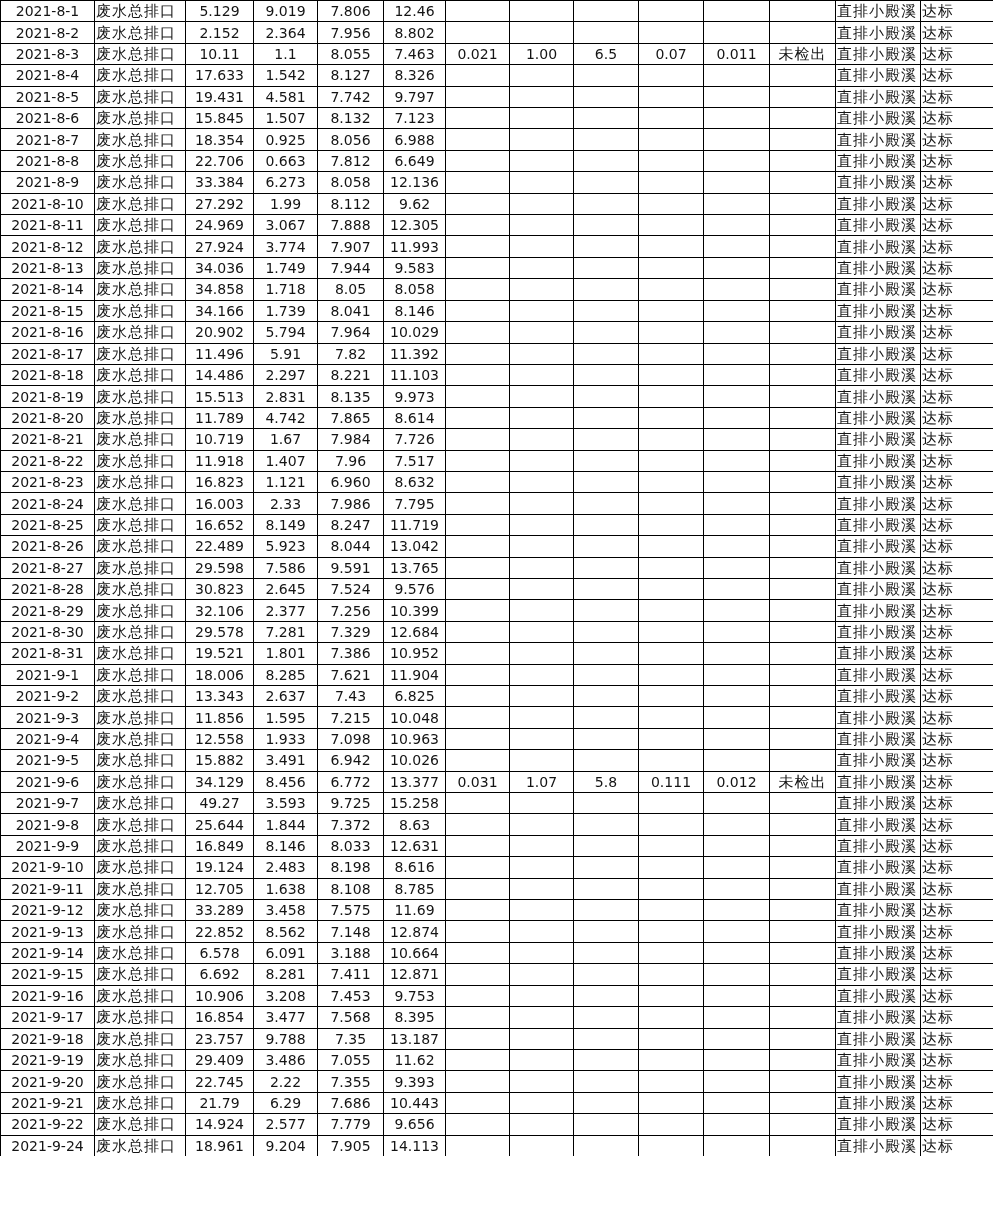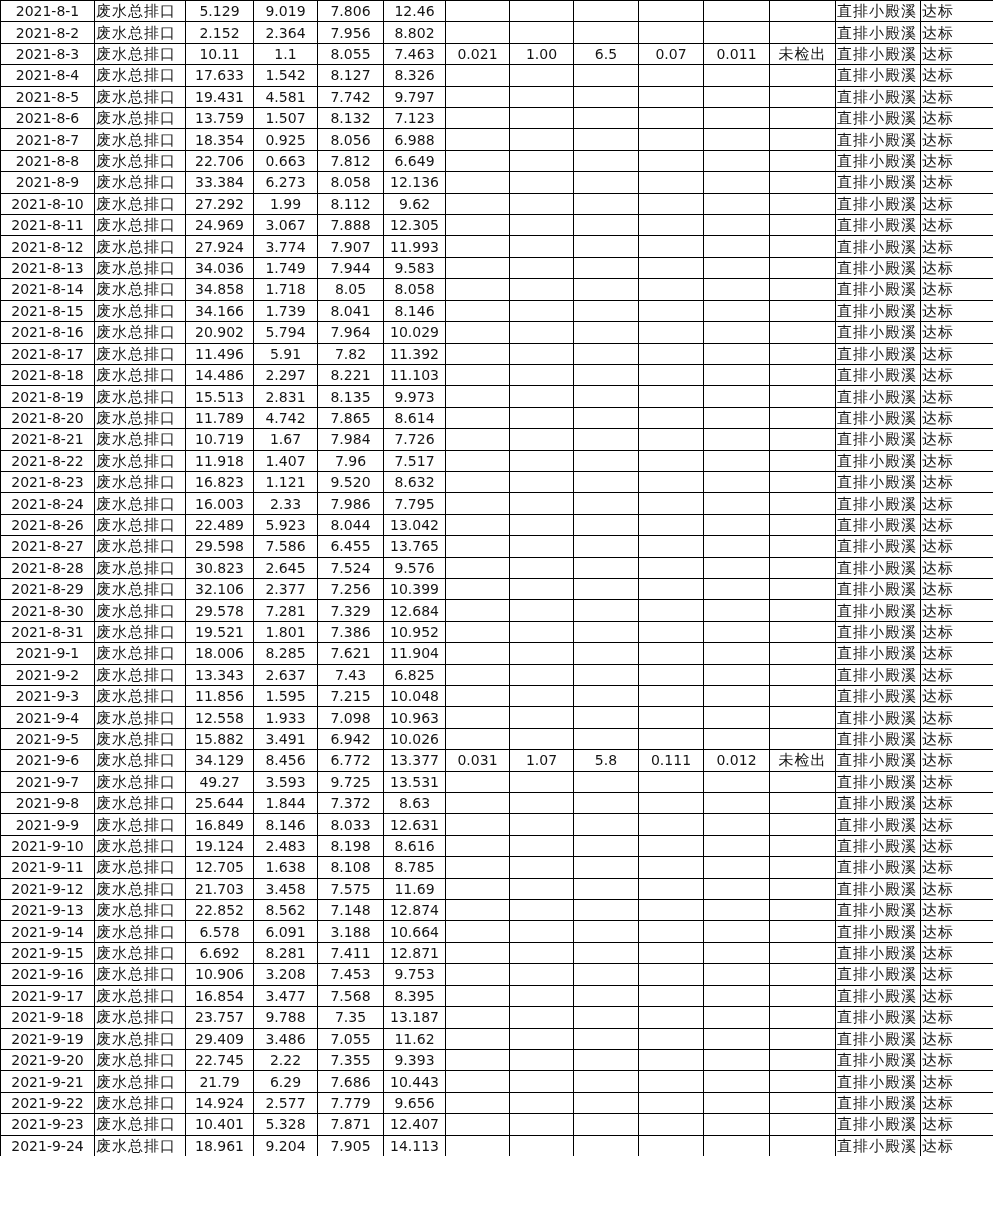--- a/index.html
+++ b/index.html
@@ -137,21 +137,21 @@
           <td class="align-center"></td>
           <td class="align-center"></td>
           <td class="align-center"></td>
           <td class="align-center cjk"></td>
           <td class="align-left cjk">直排小殿溪</td>
           <td class="align-left cjk">达标</td>
         </tr>
         <tr>
           <td class="align-center">2021-8-6</td>
           <td class="align-left cjk">废水总排口</td>
-          <td class="align-center">13.759</td>
+          <td class="align-center">15.845</td>
           <td class="align-center">1.507</td>
           <td class="align-center">8.132</td>
           <td class="align-center">7.123</td>
           <td class="align-center"></td>
           <td class="align-center"></td>
           <td class="align-center"></td>
           <td class="align-center"></td>
           <td class="align-center"></td>
           <td class="align-center cjk"></td>
           <td class="align-left cjk">直排小殿溪</td>
@@ -411,21 +411,21 @@
           <td class="align-center"></td>
           <td class="align-center cjk"></td>
           <td class="align-left cjk">直排小殿溪</td>
           <td class="align-left cjk">达标</td>
         </tr>
         <tr>
           <td class="align-center">2021-8-23</td>
           <td class="align-left cjk">废水总排口</td>
           <td class="align-center">16.823</td>
           <td class="align-center">1.121</td>
-          <td class="align-center">9.520</td>
+          <td class="align-center">6.960</td>
           <td class="align-center">8.632</td>
           <td class="align-center"></td>
           <td class="align-center"></td>
           <td class="align-center"></td>
           <td class="align-center"></td>
           <td class="align-center"></td>
           <td class="align-center cjk"></td>
           <td class="align-left cjk">直排小殿溪</td>
           <td class="align-left cjk">达标</td>
         </tr>
@@ -439,41 +439,57 @@
           <td class="align-center"></td>
           <td class="align-center"></td>
           <td class="align-center"></td>
           <td class="align-center"></td>
           <td class="align-center"></td>
           <td class="align-center cjk"></td>
           <td class="align-left cjk">直排小殿溪</td>
           <td class="align-left cjk">达标</td>
         </tr>
         <tr>
+          <td class="align-center">2021-8-25</td>
+          <td class="align-left cjk">废水总排口</td>
+          <td class="align-center">16.652</td>
+          <td class="align-center">8.149</td>
+          <td class="align-center">8.247</td>
+          <td class="align-center">11.719</td>
+          <td class="align-center"></td>
+          <td class="align-center"></td>
+          <td class="align-center"></td>
+          <td class="align-center"></td>
+          <td class="align-center"></td>
+          <td class="align-center cjk"></td>
+          <td class="align-left cjk">直排小殿溪</td>
+          <td class="align-left cjk">达标</td>
+        </tr>
+        <tr>
           <td class="align-center">2021-8-26</td>
           <td class="align-left cjk">废水总排口</td>
           <td class="align-center">22.489</td>
           <td class="align-center">5.923</td>
           <td class="align-center">8.044</td>
           <td class="align-center">13.042</td>
           <td class="align-center"></td>
           <td class="align-center"></td>
           <td class="align-center"></td>
           <td class="align-center"></td>
           <td class="align-center"></td>
           <td class="align-center cjk"></td>
           <td class="align-left cjk">直排小殿溪</td>
           <td class="align-left cjk">达标</td>
         </tr>
         <tr>
           <td class="align-center">2021-8-27</td>
           <td class="align-left cjk">废水总排口</td>
           <td class="align-center">29.598</td>
           <td class="align-center">7.586</td>
-          <td class="align-center">6.455</td>
+          <td class="align-center">9.591</td>
           <td class="align-center">13.765</td>
           <td class="align-center"></td>
           <td class="align-center"></td>
           <td class="align-center"></td>
           <td class="align-center"></td>
           <td class="align-center"></td>
           <td class="align-center cjk"></td>
           <td class="align-left cjk">直排小殿溪</td>
           <td class="align-left cjk">达标</td>
         </tr>
@@ -636,21 +652,21 @@
           <td class="align-center cjk">未检出</td>
           <td class="align-left cjk">直排小殿溪</td>
           <td class="align-left cjk">达标</td>
         </tr>
         <tr>
           <td class="align-center">2021-9-7</td>
           <td class="align-left cjk">废水总排口</td>
           <td class="align-center">49.27</td>
           <td class="align-center">3.593</td>
           <td class="align-center">9.725</td>
-          <td class="align-center">13.531</td>
+          <td class="align-center">15.258</td>
           <td class="align-center"></td>
           <td class="align-center"></td>
           <td class="align-center"></td>
           <td class="align-center"></td>
           <td class="align-center"></td>
           <td class="align-center cjk"></td>
           <td class="align-left cjk">直排小殿溪</td>
           <td class="align-left cjk">达标</td>
         </tr>
         <tr>
@@ -713,21 +729,21 @@
           <td class="align-center"></td>
           <td class="align-center"></td>
           <td class="align-center"></td>
           <td class="align-center cjk"></td>
           <td class="align-left cjk">直排小殿溪</td>
           <td class="align-left cjk">达标</td>
         </tr>
         <tr>
           <td class="align-center">2021-9-12</td>
           <td class="align-left cjk">废水总排口</td>
-          <td class="align-center">21.703</td>
+          <td class="align-center">33.289</td>
           <td class="align-center">3.458</td>
           <td class="align-center">7.575</td>
           <td class="align-center">11.69</td>
           <td class="align-center"></td>
           <td class="align-center"></td>
           <td class="align-center"></td>
           <td class="align-center"></td>
           <td class="align-center"></td>
           <td class="align-center cjk"></td>
           <td class="align-left cjk">直排小殿溪</td>
@@ -877,36 +893,20 @@
           <td class="align-left cjk">直排小殿溪</td>
           <td class="align-left cjk">达标</td>
         </tr>
         <tr>
           <td class="align-center">2021-9-22</td>
           <td class="align-left cjk">废水总排口</td>
           <td class="align-center">14.924</td>
           <td class="align-center">2.577</td>
           <td class="align-center">7.779</td>
           <td class="align-center">9.656</td>
-          <td class="align-center"></td>
-          <td class="align-center"></td>
-          <td class="align-center"></td>
-          <td class="align-center"></td>
-          <td class="align-center"></td>
-          <td class="align-center cjk"></td>
-          <td class="align-left cjk">直排小殿溪</td>
-          <td class="align-left cjk">达标</td>
-        </tr>
-        <tr>
-          <td class="align-center">2021-9-23</td>
-          <td class="align-left cjk">废水总排口</td>
-          <td class="align-center">10.401</td>
-          <td class="align-center">5.328</td>
-          <td class="align-center">7.871</td>
-          <td class="align-center">12.407</td>
           <td class="align-center"></td>
           <td class="align-center"></td>
           <td class="align-center"></td>
           <td class="align-center"></td>
           <td class="align-center"></td>
           <td class="align-center cjk"></td>
           <td class="align-left cjk">直排小殿溪</td>
           <td class="align-left cjk">达标</td>
         </tr>
         <tr>

